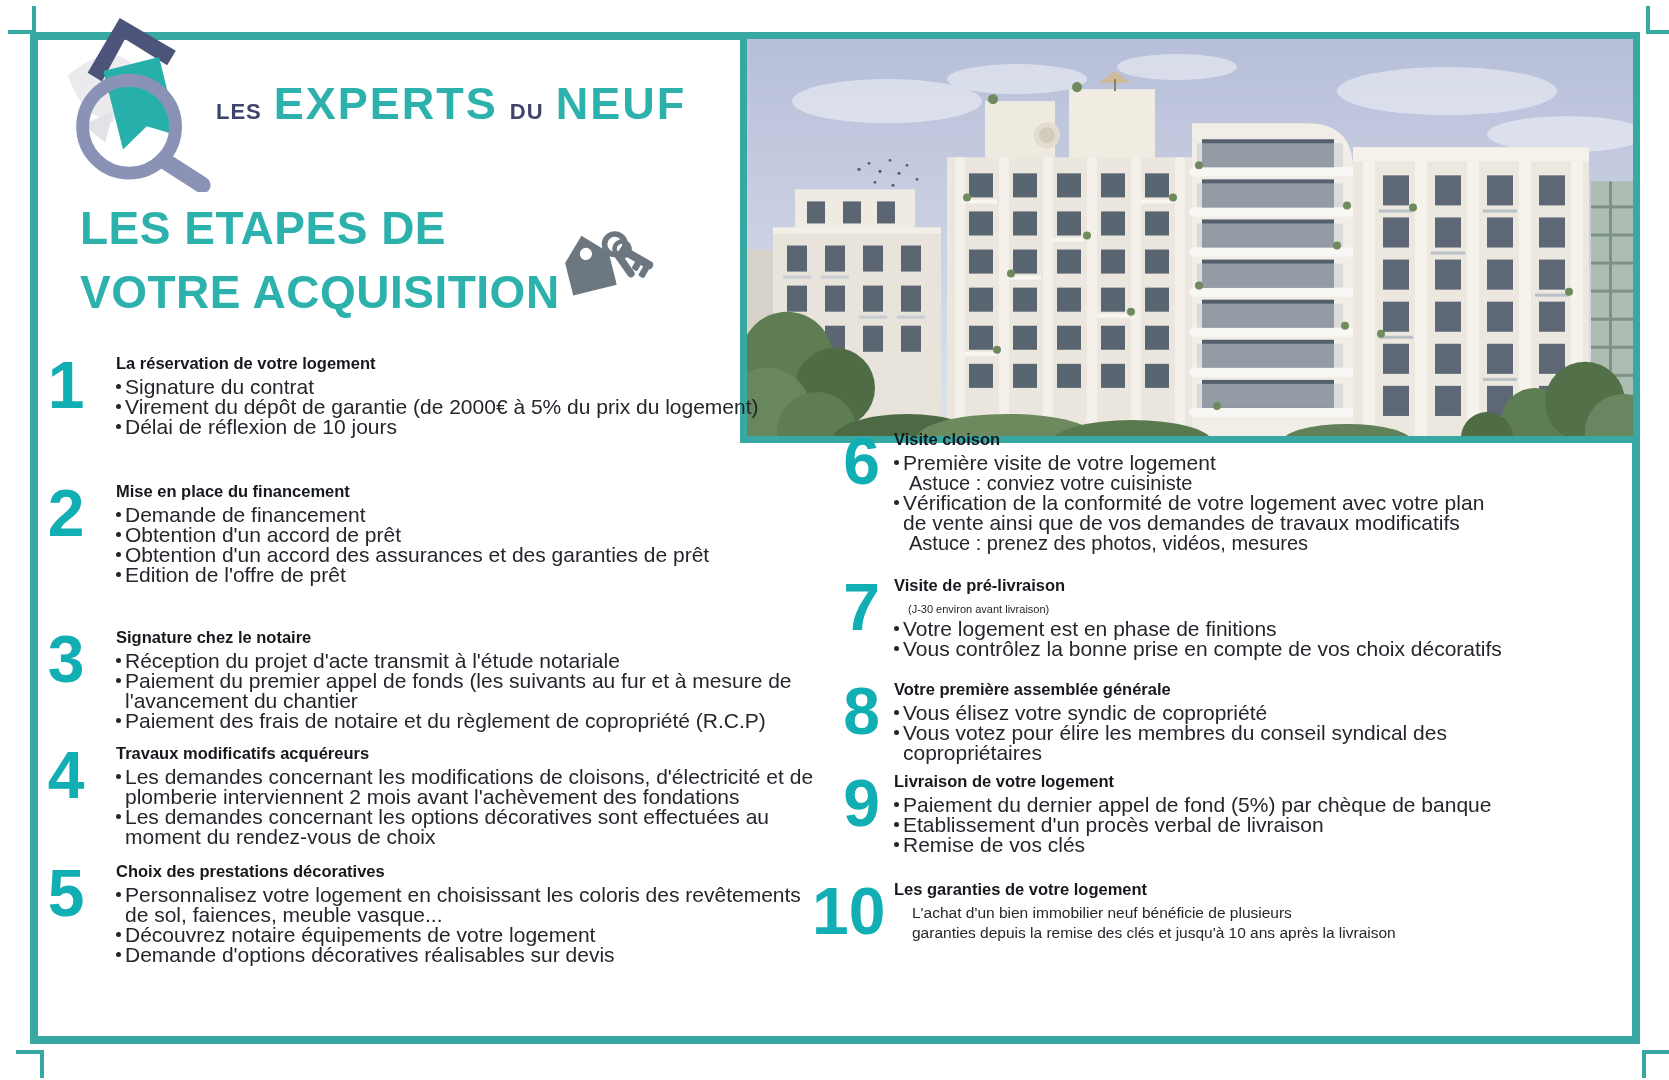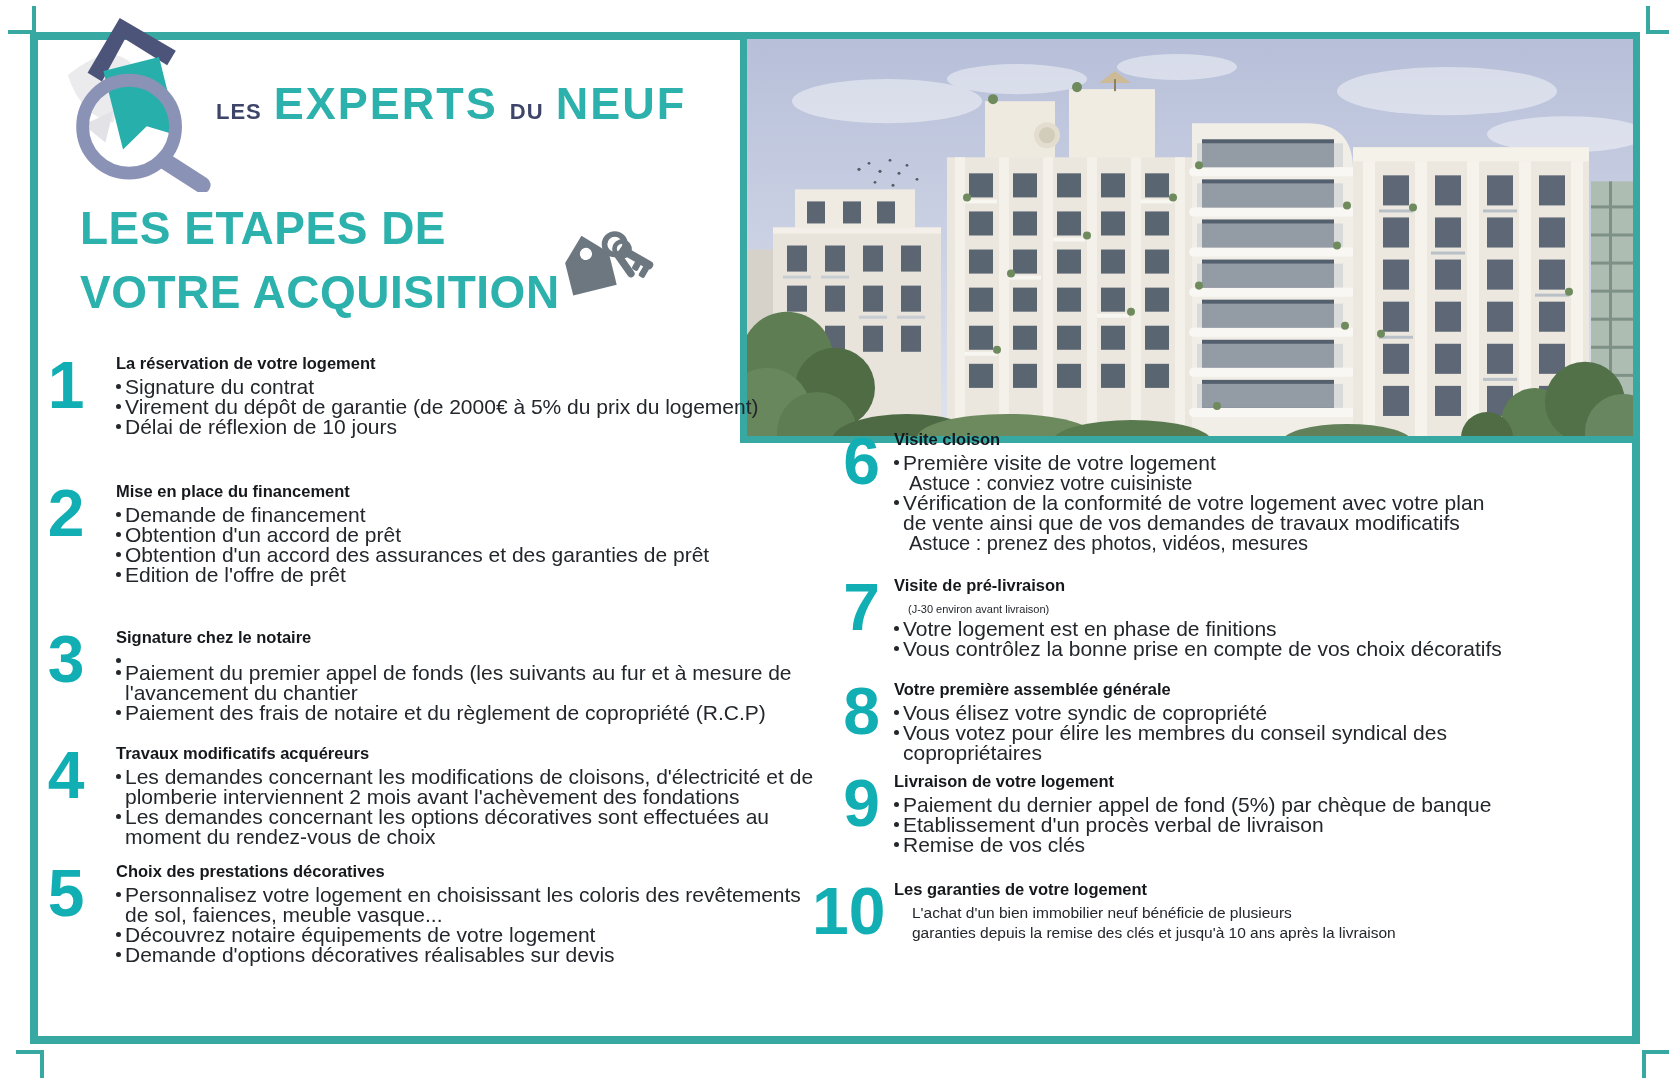--- a/index.html
+++ b/index.html
@@ -391,20 +391,21 @@
         </div>
     </div>
   </section>
 
   <section class="step left" style="top:626px">
     <div class="step-num">3</div>
     <div class="step-body">
       <h3 class="step-title">Signature chez le notaire</h3>
       <div class="item">
           <span class="dot"></span>
+          <span>Réception du projet d'acte transmit à l'étude notariale</span>
         </div>
       <div class="item">
           <span class="dot"></span>
           <span>Paiement du premier appel de fonds (les suivants au fur et à mesure de l'avancement du chantier</span>
         </div>
       <div class="item">
           <span class="dot"></span>
           <span>Paiement des frais de notaire et du règlement de copropriété (R.C.P)</span>
         </div>
     </div>

